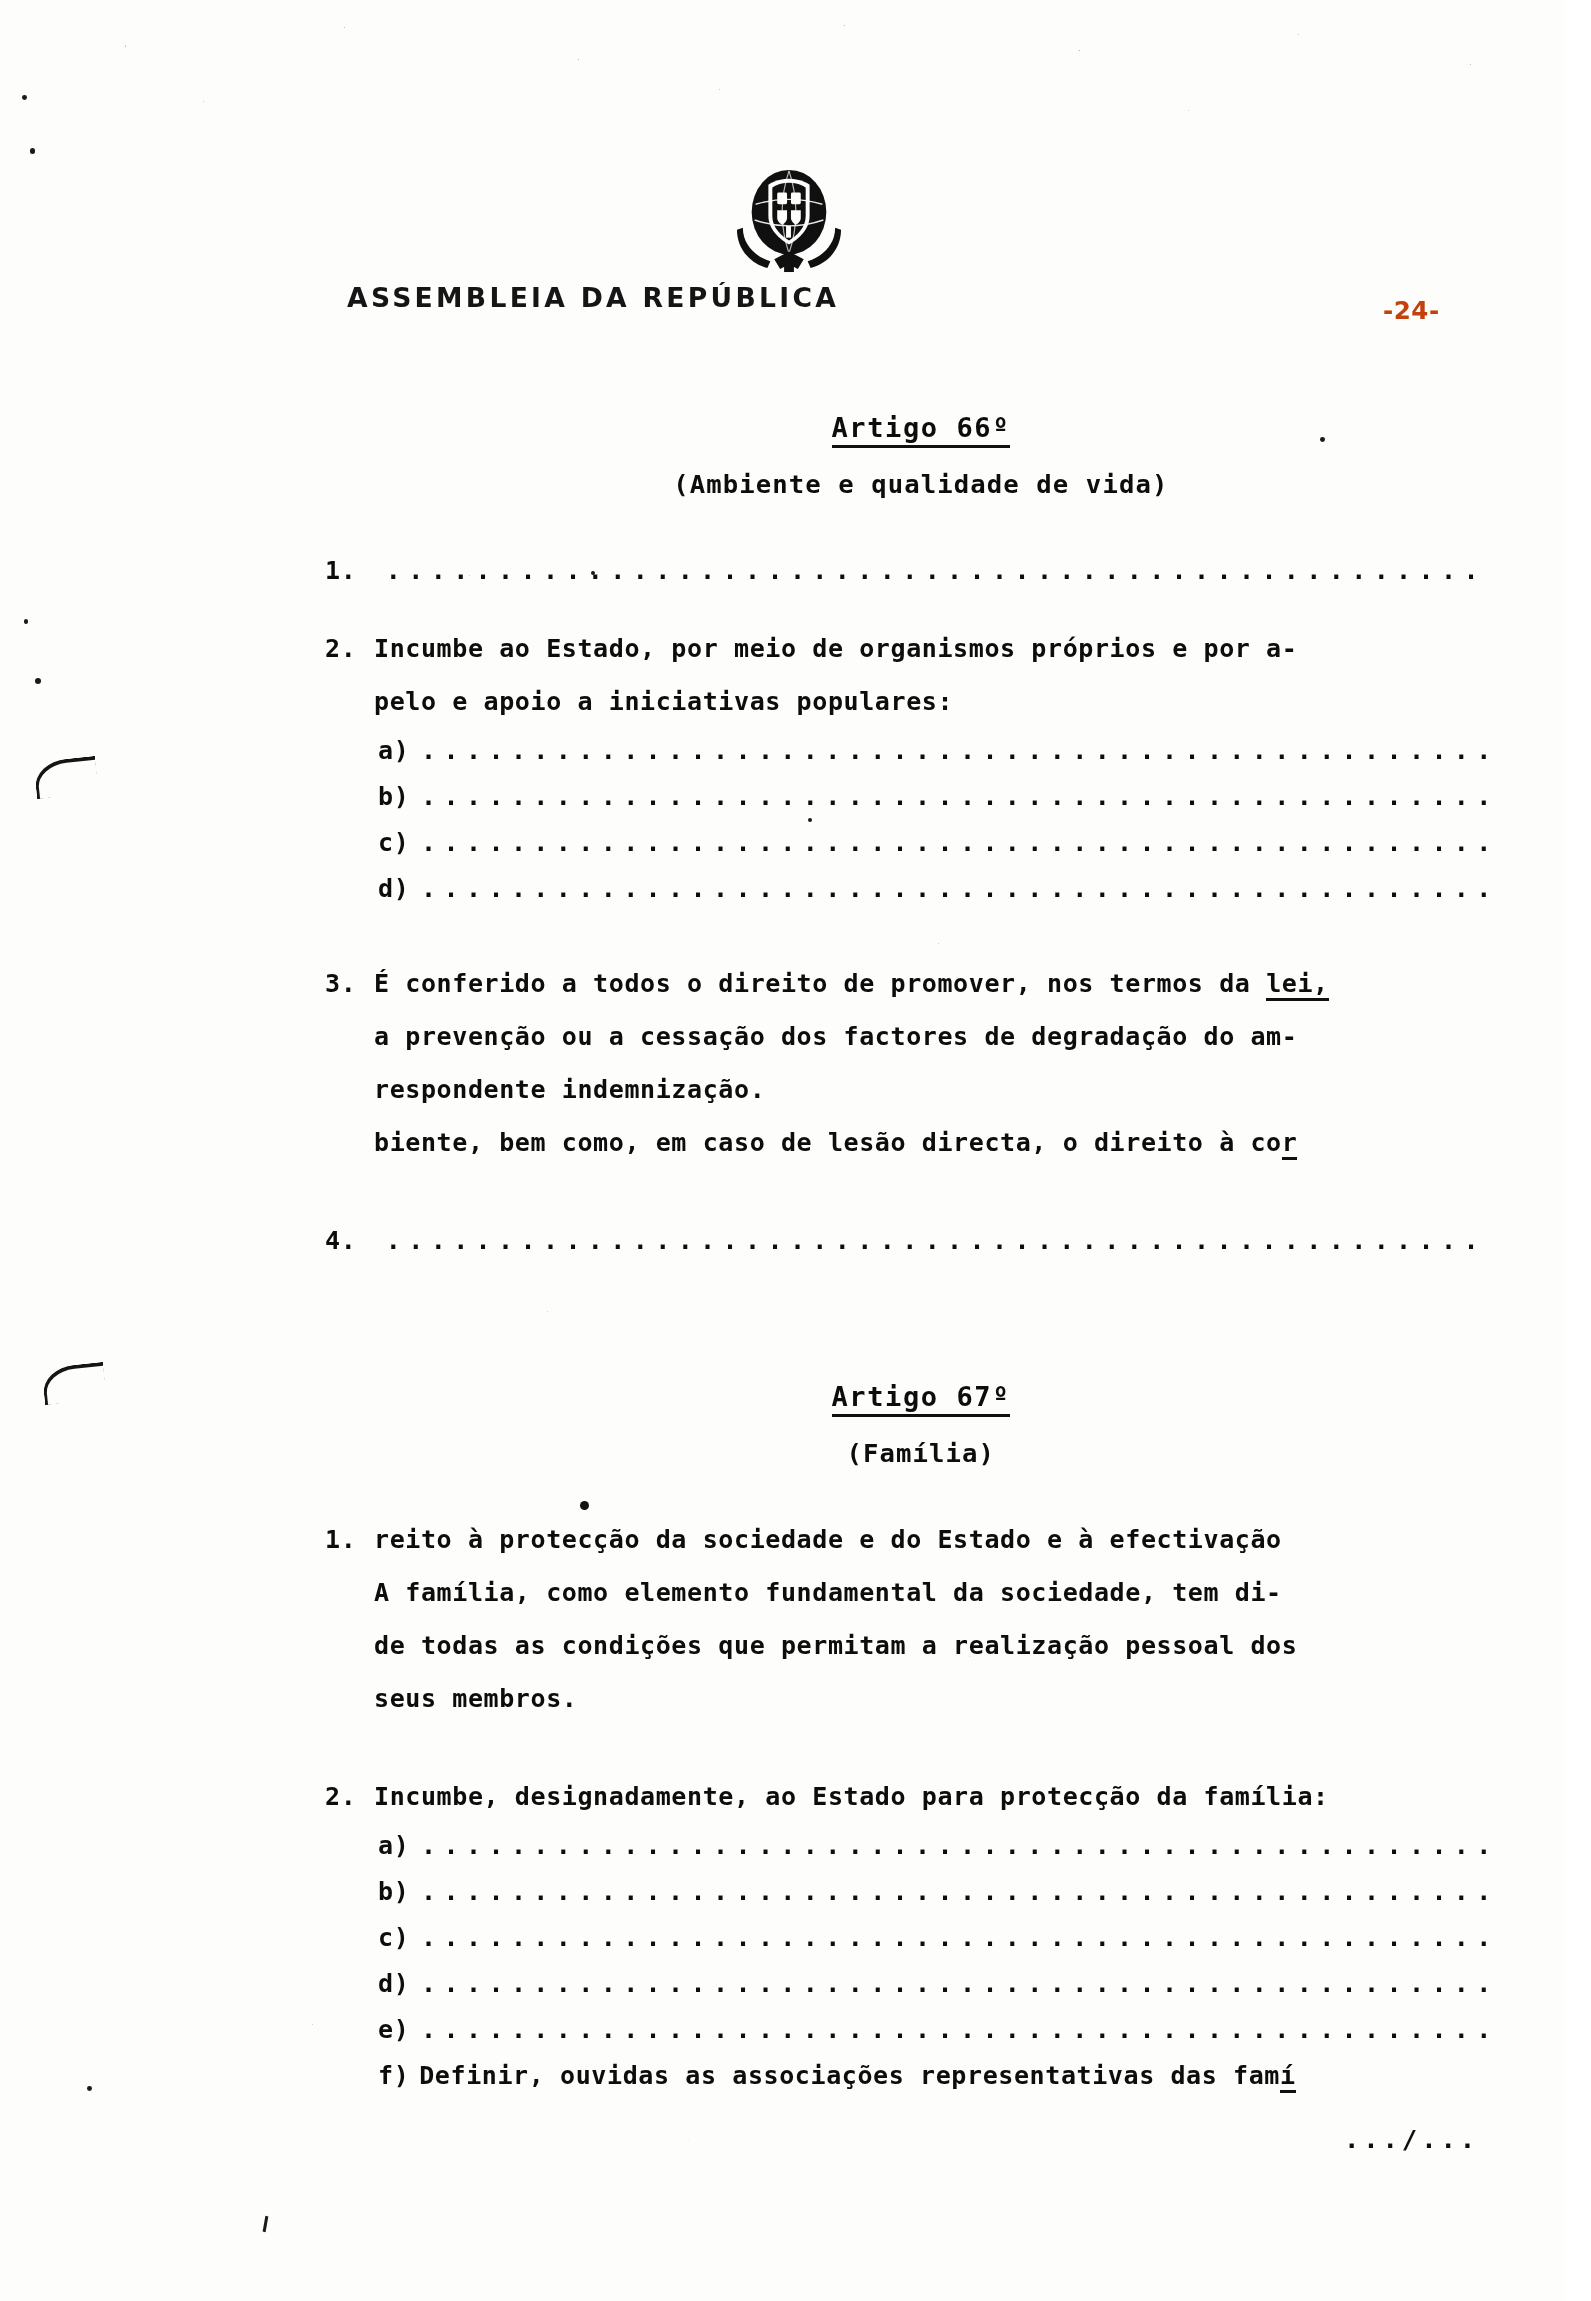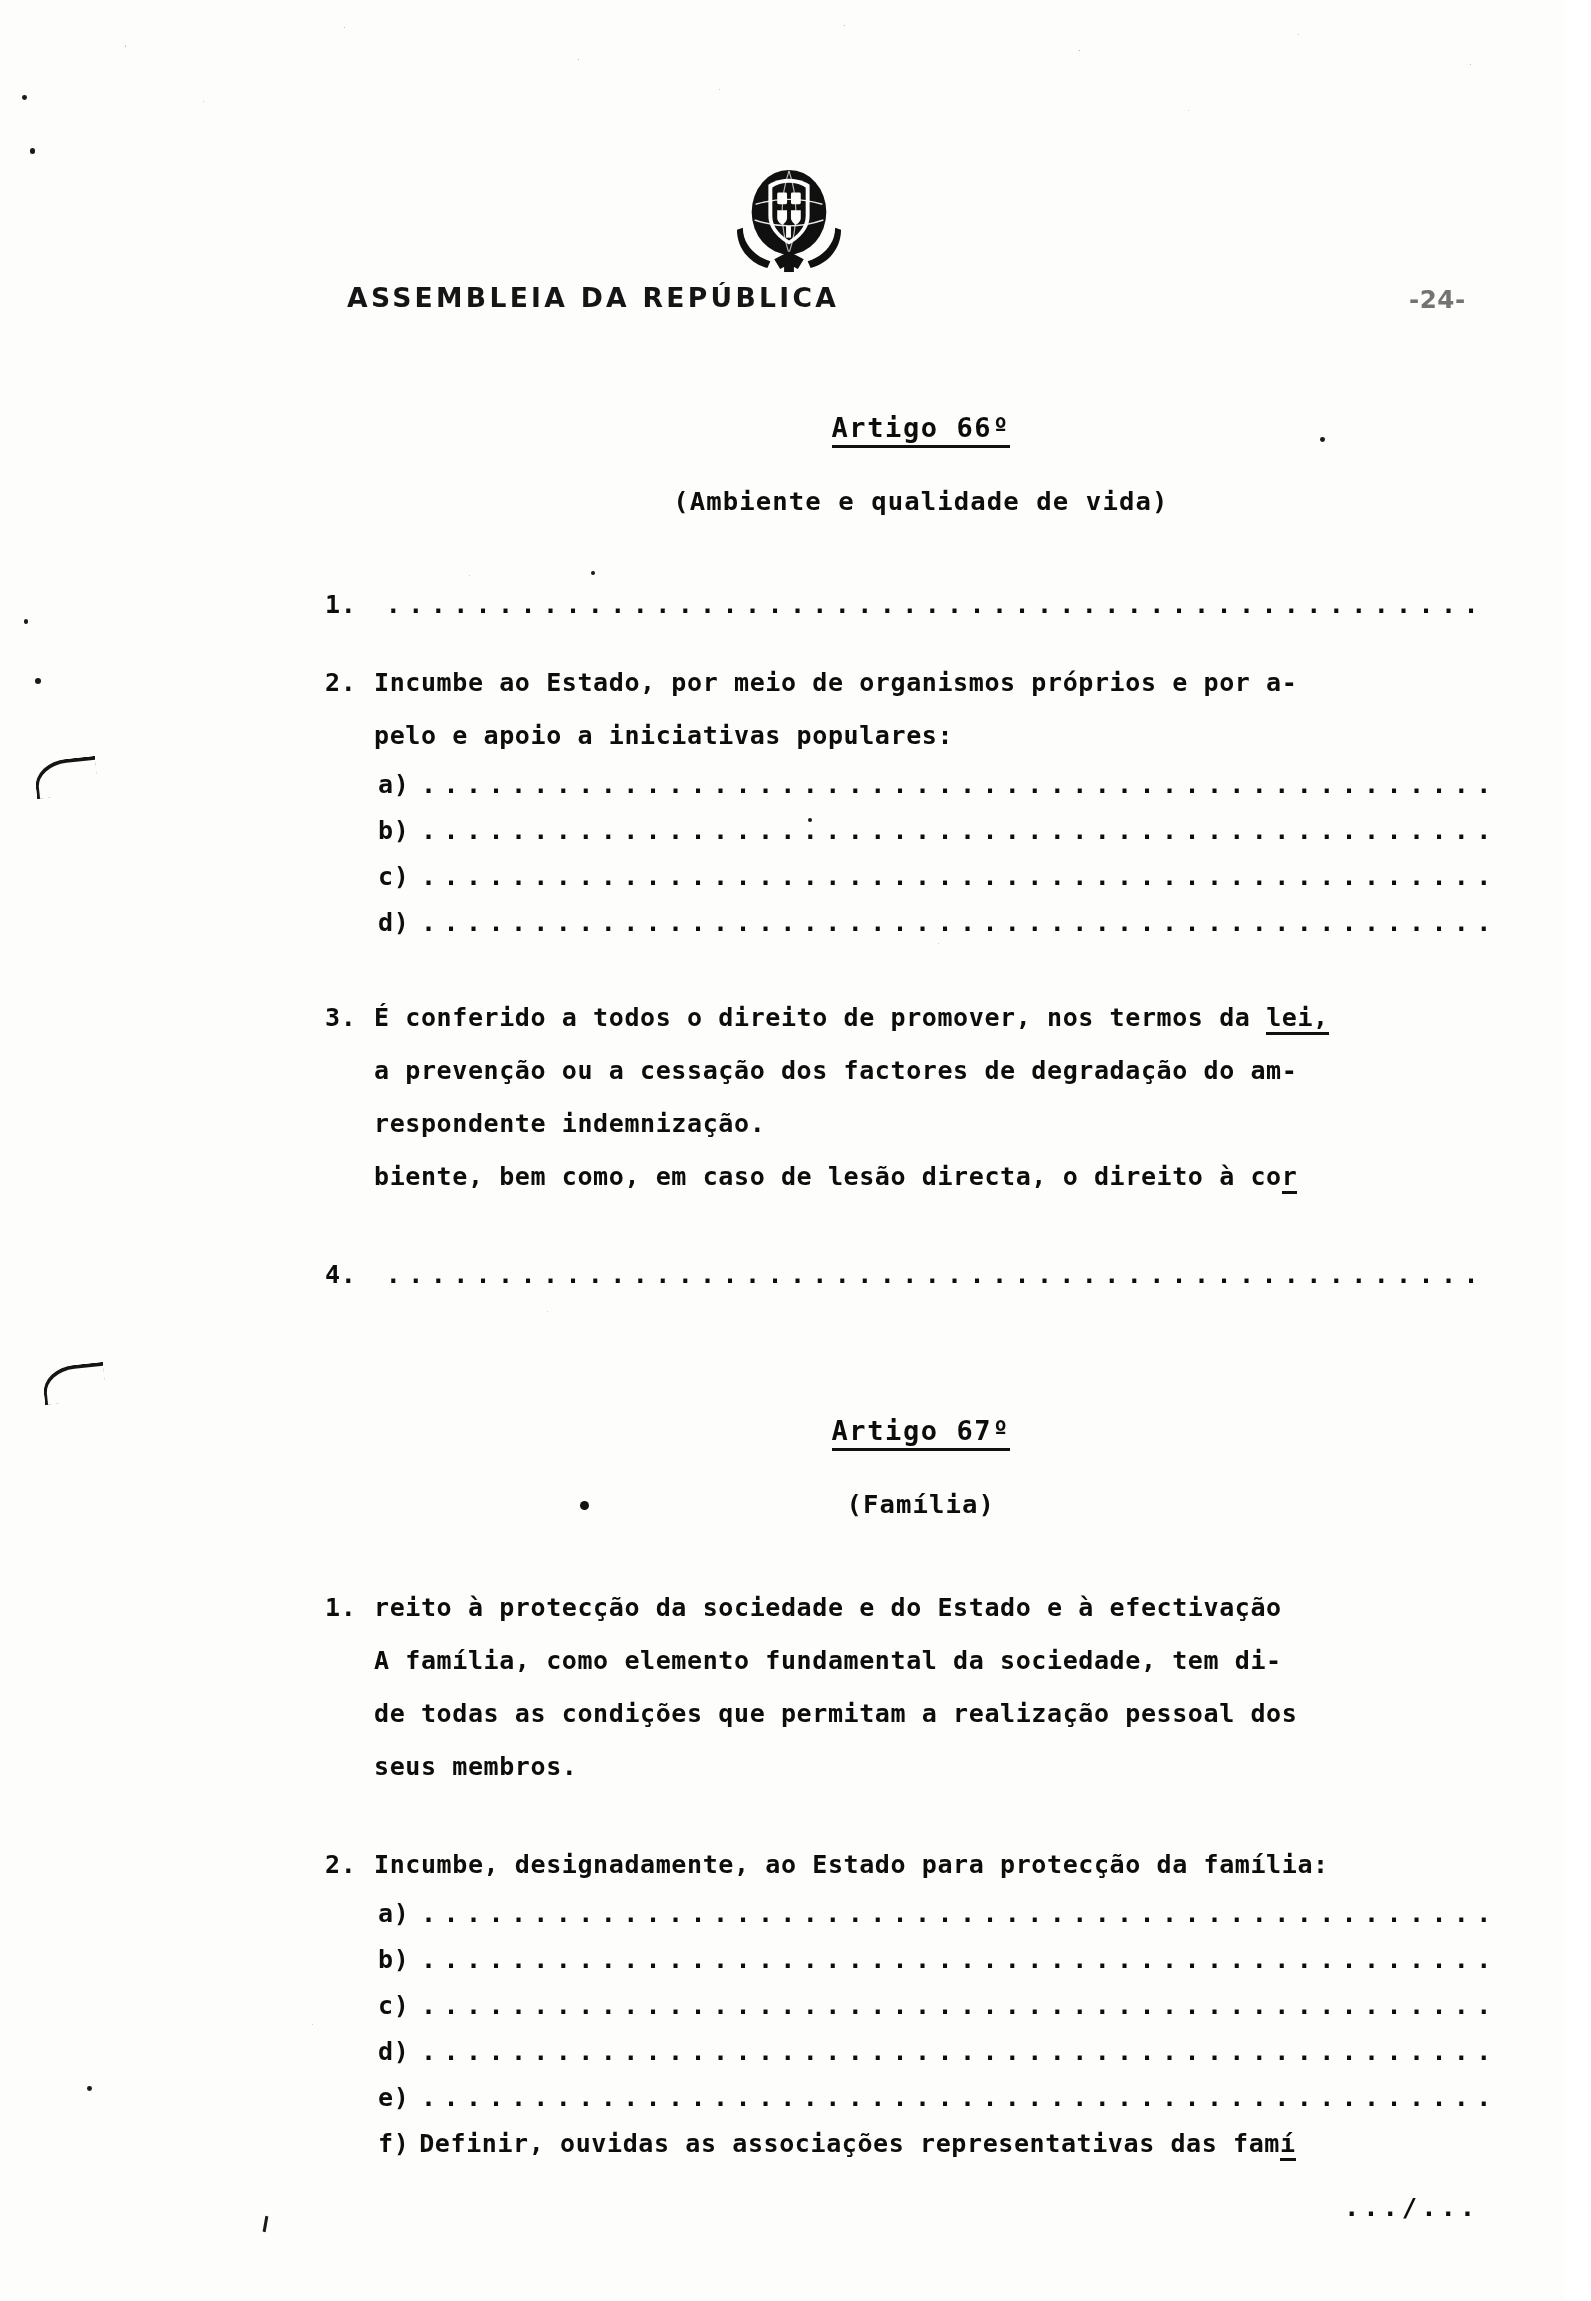--- a/index.html
+++ b/index.html
@@ -55,27 +55,26 @@
     font-family: "DejaVu Sans", "Liberation Sans", sans-serif;
     font-size: 26.6px;
     font-weight: 700;
     letter-spacing: 3.3px;
     color: #151515;
     white-space: nowrap;
   }
   .page-number {
     position: absolute;
     left: 1383px;
-    top: 285px;
+    top: 296px;
     font-family: "DejaVu Sans", "Liberation Sans", sans-serif;
     font-size: 24.6px;
     font-weight: 700;
     letter-spacing: 0.5px;
-    color: #737373;
-    margin-left: 26px;
+    color: #c2410c;
   }
   
   .body {
     position: absolute;
     left: 325px;
     top: 412px;
     width: 1162px;
   }
   .art-title {
     text-align: center;
@@ -87,21 +86,21 @@
   }
   .art-title span.underline-txt {
     border-bottom: 3px solid #101010;
     padding-bottom: 2px;
   }
   .art-sub {
     text-align: center;
     font-size: 25.6px;
     font-weight: 700;
     letter-spacing: 1.1px;
-    margin: 17px;
+    margin: 0;
     padding-left: 29.6px;
   }
   .clause {
     display: flex;
     align-items: flex-start;
     font-size: 25px;
     font-weight: 700;
     letter-spacing: 0.6px;
     line-height: 53px;
   }

